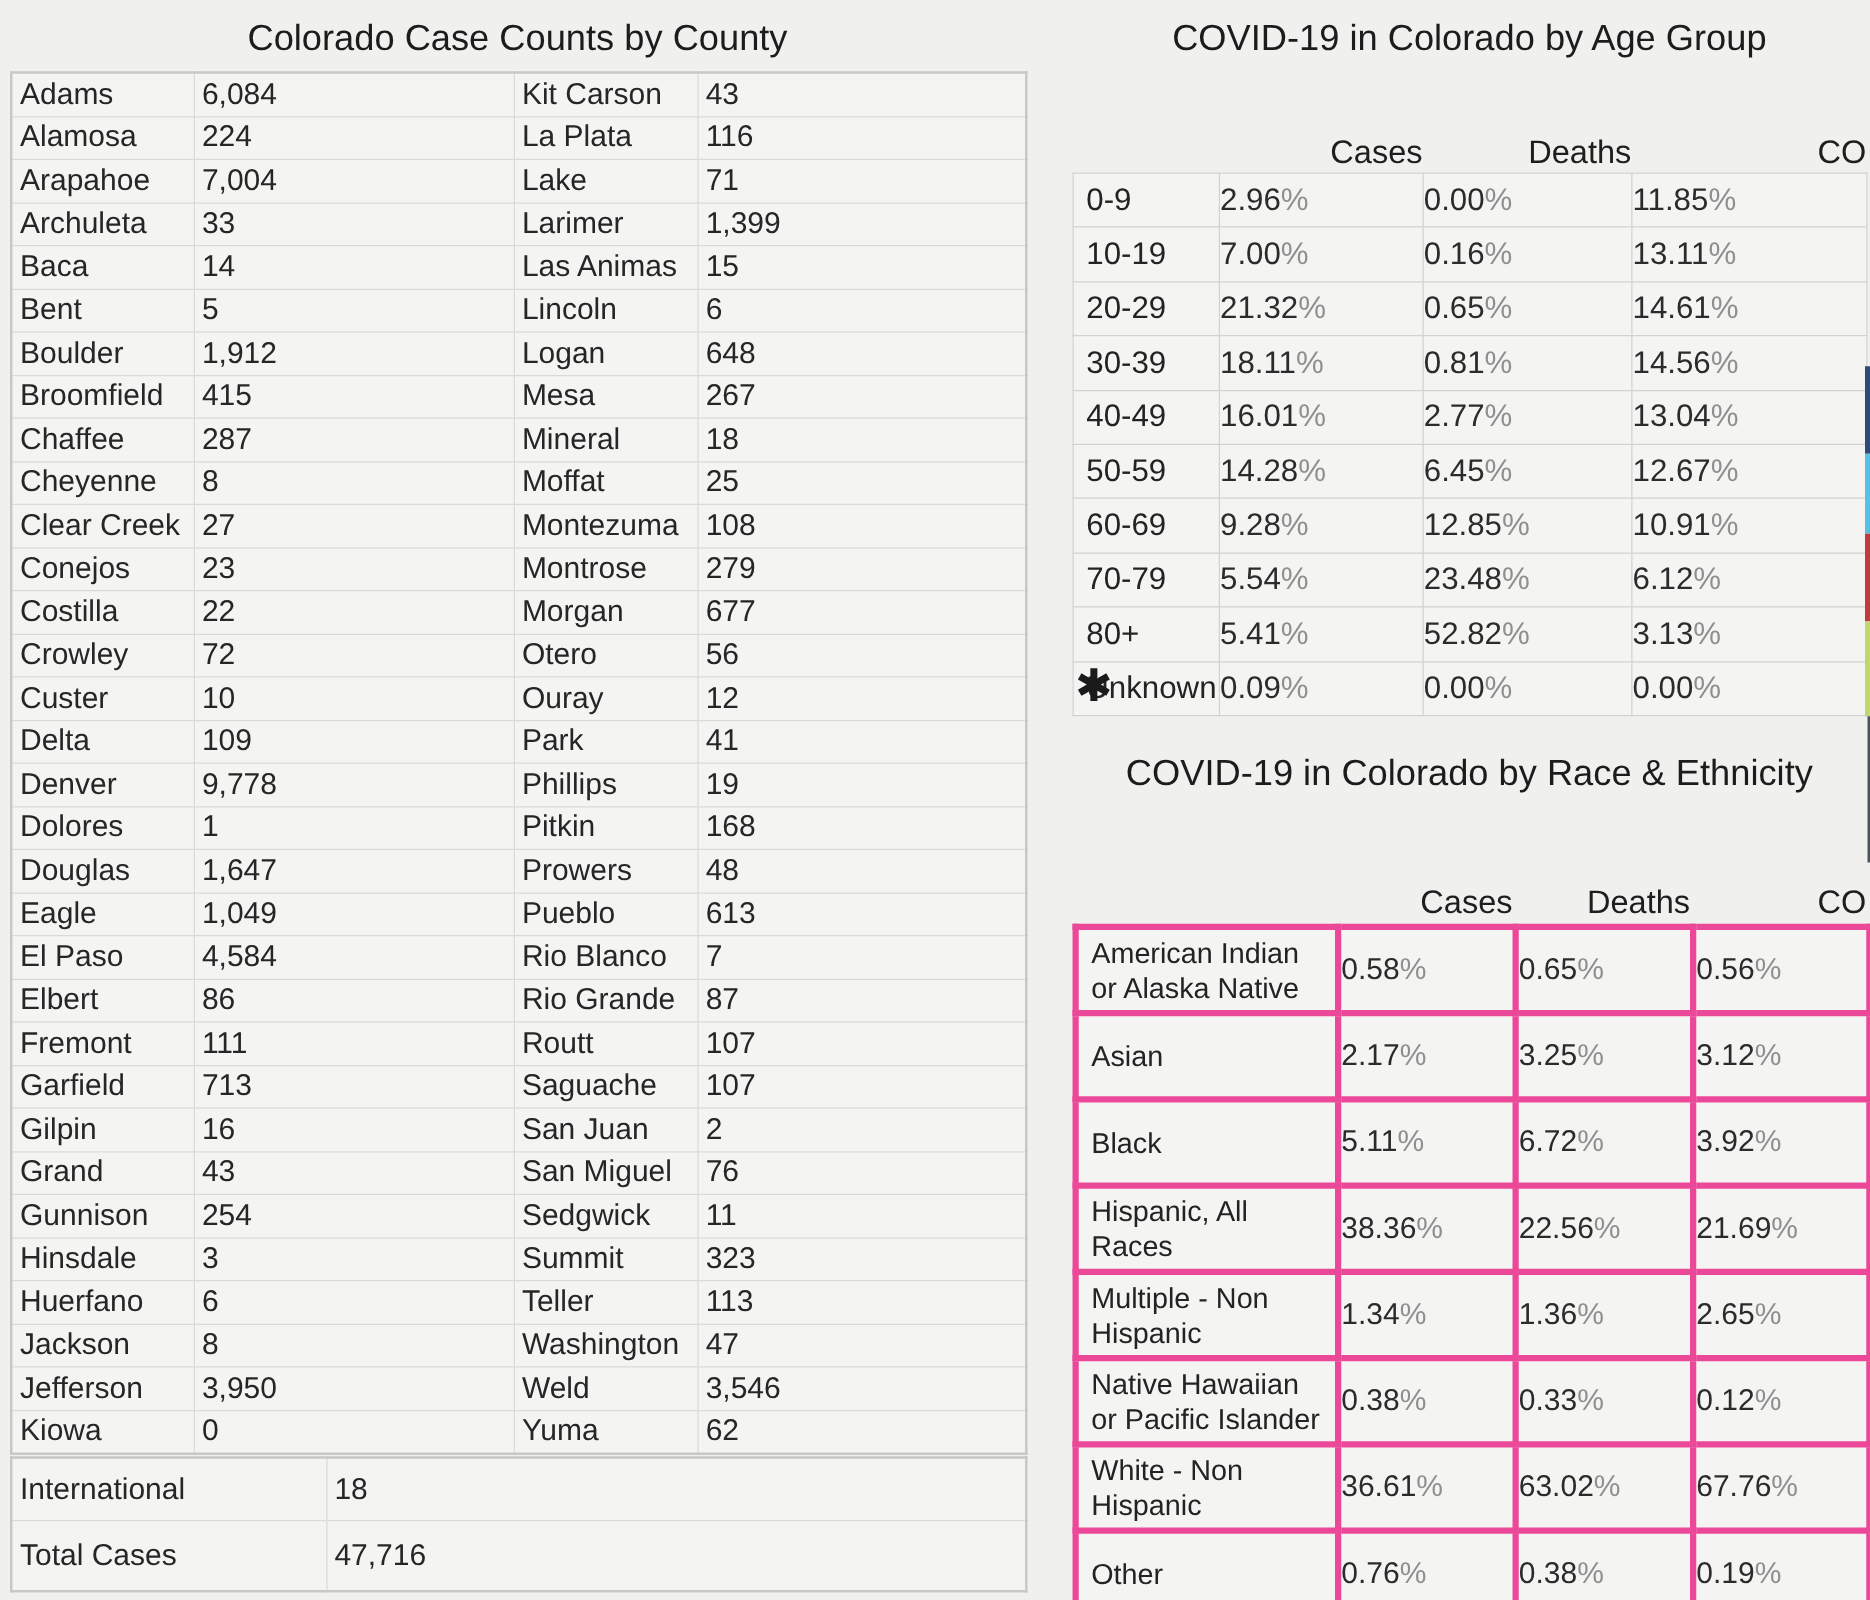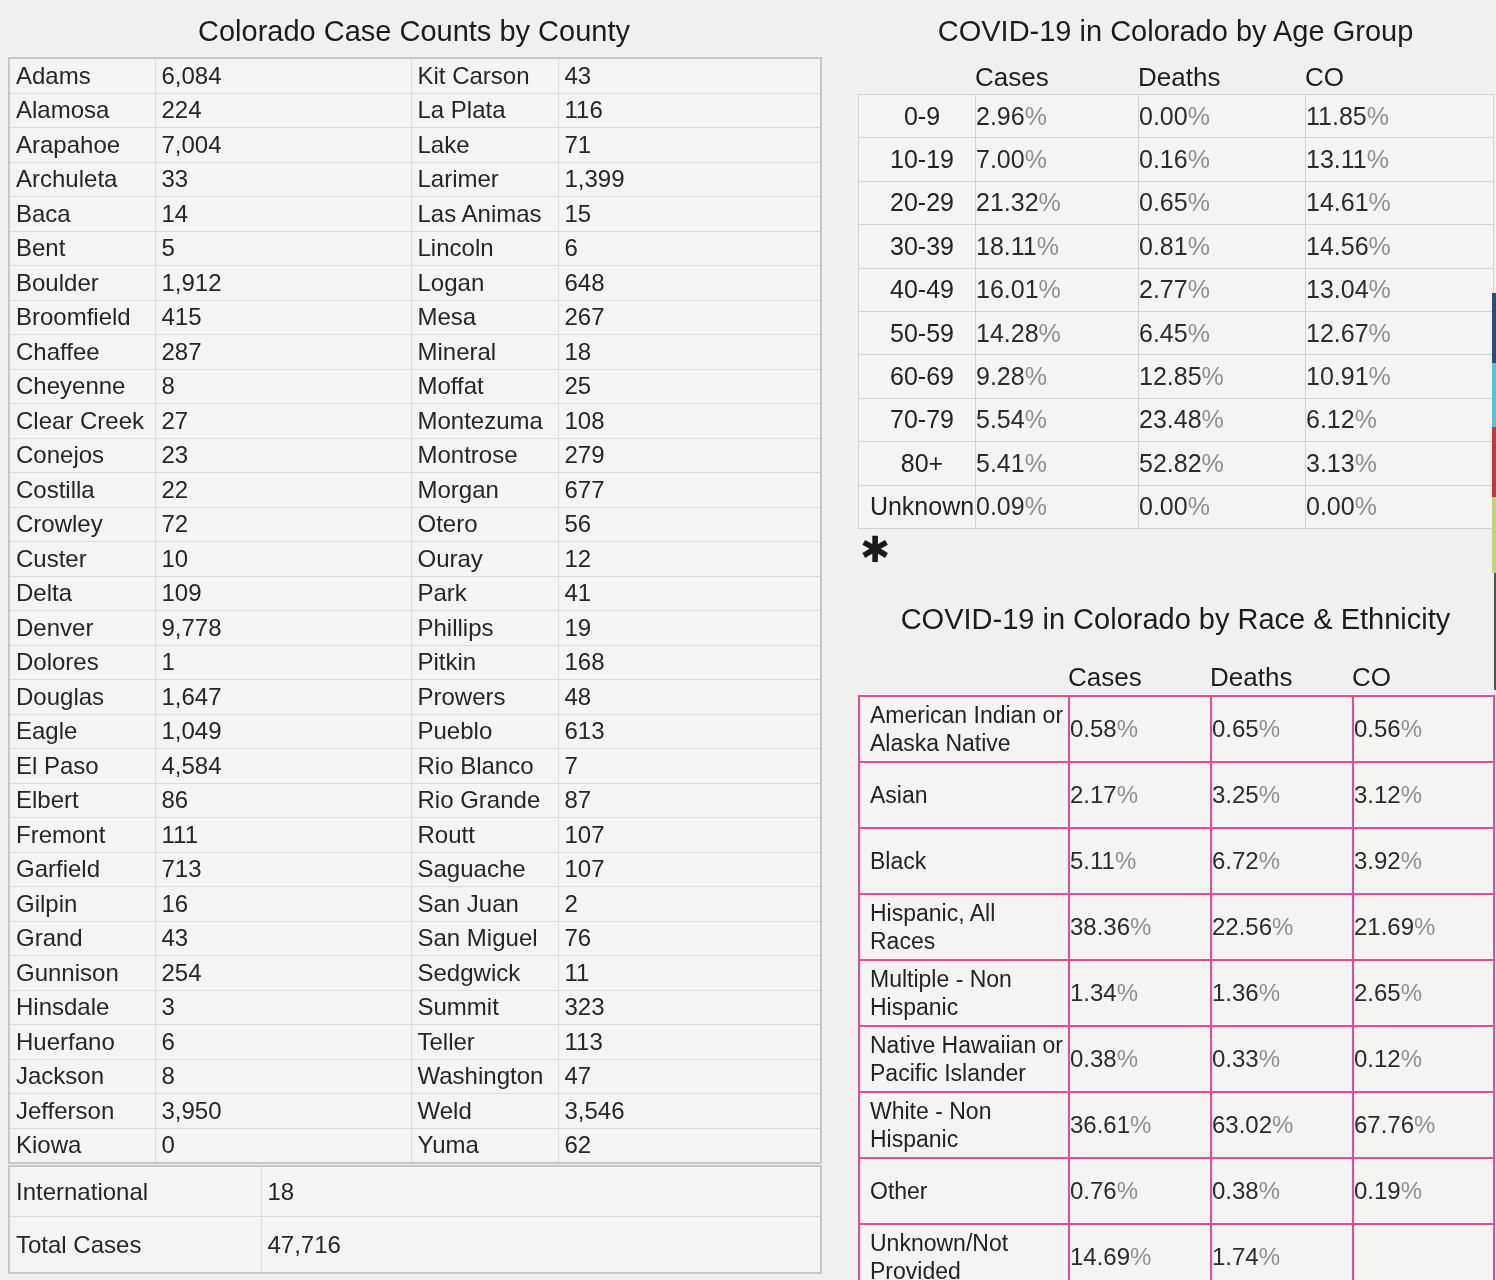--- a/index.html
+++ b/index.html
@@ -26,30 +26,30 @@
   }
   table.county-footer tr.intl td{height:49px;}
   table.county-footer tr.total td{height:55px;}
   
   .age-section,.race-section{position:absolute;left:858px;width:635px;}
   .age-section{top:0;}
   .race-section{top:588px;}
   .cols-header{display:grid;font-size:26px;color:#1e1e1e;}
   .cols-header.age{grid-template-columns:117px 163px 167px 188px;margin:14px 0 2px 0;line-height:30px;}
   .cols-header.race{grid-template-columns:210px 142px 142px 141px;margin:26px 0 3px 0;line-height:30px;}
-  .cols-header div{text-align:left;}
+  .cols-header div{text-align:right;margin-top:44px;}
   table.age{width:635px;border:1px solid #c6c6c4;}
   table.age td{
     border:1px solid #d2d2d0;height:42.4px;vertical-align:middle;
     font-size:25px;padding:0;
   }
-  table.age td.lab{padding-left:10px;color:#232323;text-align:center;}
+  table.age td.lab{padding-left:10px;color:#232323;}
   table.race{width:635px;border:1px solid #c6c6c4;}
   table.race td{
-    border:2px solid #ec4899;height:56px;vertical-align:middle;
+    border:5px solid #ec4899;height:56px;vertical-align:middle;
     font-size:24px;padding:4px 0;
   }
   table.race td.lab{padding:4px 4px 4px 10px;font-size:23px;line-height:28px;color:#232323;}
   td.val{}
   .num{color:#2b2b2b;}
   .pct{color:#8f8f8f;}
   
   .footnote{
     position:absolute;left:860px;top:532px;font-size:36px;font-weight:bold;color:#1a1a1a;
     font-family:"DejaVu Sans",sans-serif;line-height:36px;

